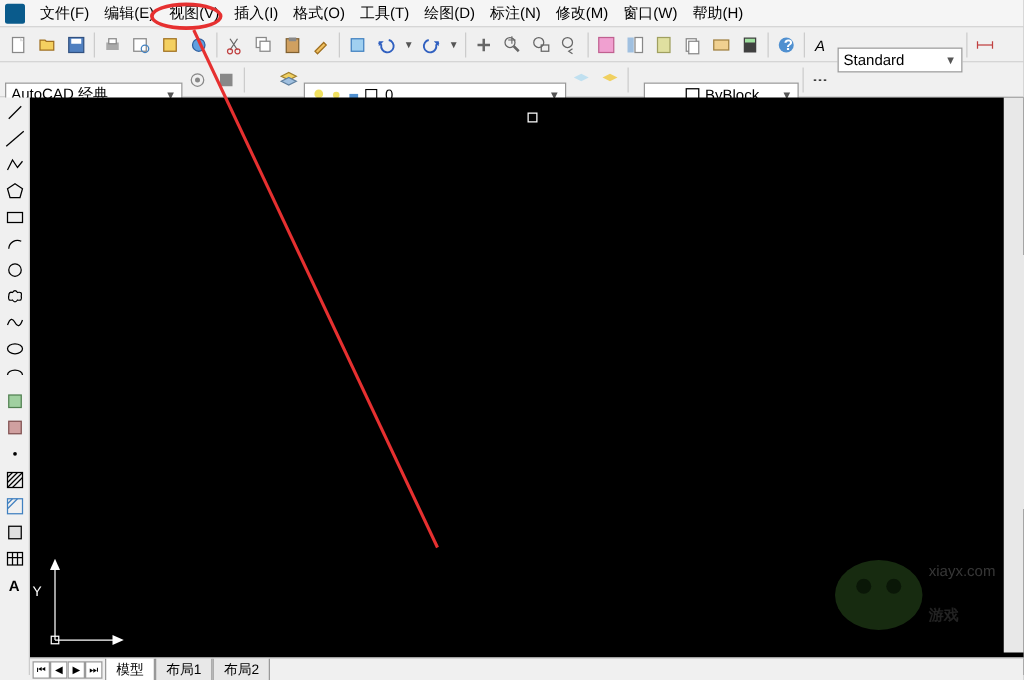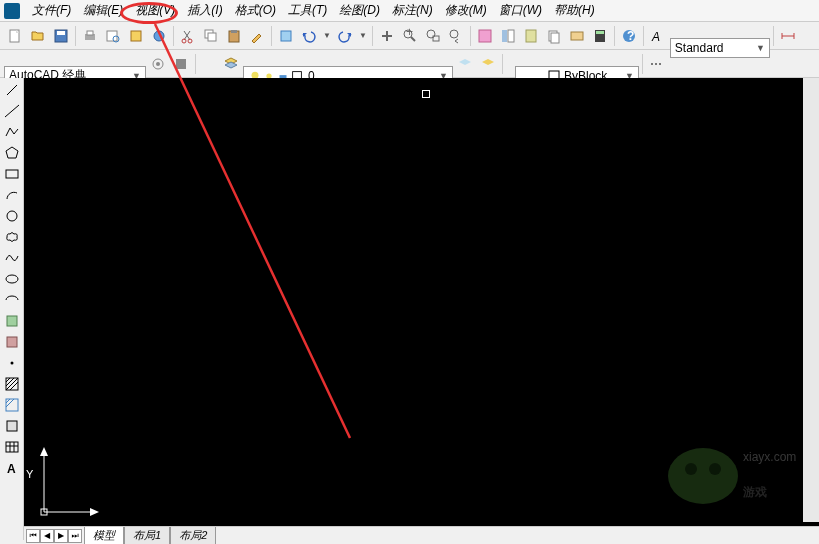--- a/index.html
+++ b/index.html
@@ -1,19 +1,19 @@
 <!DOCTYPE html>
 <html><head>
 <meta charset="utf-8">
 <style>
 * { margin: 0; padding: 0; box-sizing: border-box; font-family: "Microsoft YaHei", SimSun, sans-serif; font-size: 12px; }
 body { background: #f0f0f0; width: 819px; height: 544px; overflow: hidden; position: relative; }
 .menubar { display: flex; align-items: center; background: #f5f5f5; height: 22px; padding: 0 4px; border-bottom: 1px solid #ccc; }
 .menubar .app-icon { width: 16px; height: 16px; background: #0a5b8c; margin-right: 6px; border-radius: 2px; }
-.menubar .menu-item { padding: 2px 6px; cursor: pointer; position: relative; font-style: italic; }
+.menubar .menu-item { padding: 2px 6px; cursor: pointer; position: relative; }
 .red-circle { position: absolute; border: 3px solid #e63030; border-radius: 50%; width: 58px; height: 22px; left: 120px; top: 2px; pointer-events: none; z-index: 100; }
 .toolbar-row { display: flex; align-items: center; background: #f0f0f0; height: 28px; padding: 2px 4px; border-bottom: 1px solid #ccc; gap: 1px; }
 .tb-btn { width: 22px; height: 22px; display: inline-flex; align-items: center; justify-content: center; cursor: pointer; border: 1px solid transparent; border-radius: 2px; }
 .tb-sep { width: 1px; height: 20px; background: #ccc; margin: 0 2px; }
 .dropdown { background: #fff; border: 1px solid #999; height: 20px; display: flex; align-items: center; padding: 0 4px; font-size: 11px; margin-top: 24px; }
 .dropdown .arrow { margin-left: auto; font-size: 9px; color: #555; }
 .workspace-dd { width: 142px; }
 .layer-dd { width: 210px; }
 .style-dd { width: 100px; }
 .color-dd { width: 124px; padding-left: 32px; }
@@ -21,21 +21,21 @@
 .left-toolbar { width: 24px; background: #f0f0f0; display: flex; flex-direction: column; align-items: center; padding: 2px 0; gap: 1px; border-right: 1px solid #ccc; }
 .lt-btn { width: 20px; height: 20px; display: flex; align-items: center; justify-content: center; cursor: pointer; }
 .viewport { flex: 1; background: #000; position: relative; }
 .ucs { position: absolute; bottom: 18px; left: 10px; }
 .ucs-y { color: #fff; position: absolute; bottom: 60px; left: 2px; font-size: 11px; }
 .ucs-x { color: #fff; position: absolute; bottom: -4px; left: 62px; font-size: 11px; }
 .marker { position: absolute; top: 12px; left: 50%; width: 8px; height: 8px; border: 1px solid #fff; }
 .tab-bar { position: absolute; bottom: 0; left: 24px; right: 0; height: 18px; background: #f0f0f0; display: flex; align-items: center; border-top: 1px solid #ccc; }
 .nav-btns { display: flex; gap: 0; padding: 0 2px; }
 .nav-b { width: 14px; height: 14px; background: #fff; border: 1px solid #999; display: flex; align-items: center; justify-content: center; font-size: 8px; cursor: pointer; }
-.tab { padding: 1px 8px; border: 1px solid #999; border-top: none; background: #fff; font-size: 11px; cursor: pointer; font-style: italic; }
+.tab { padding: 1px 8px; border: 1px solid #999; border-top: none; background: #fff; font-size: 11px; cursor: pointer; }
 .tab.inactive { background: #e8e8e8; }
 .annotation-line { position: absolute; z-index: 50; pointer-events: none; }
 .watermark { position: absolute; bottom: 30px; right: 16px; opacity: 0.4; pointer-events: none; }
 .scroll-v { position: absolute; right: 0; top: 0; bottom: 18px; width: 16px; background: #e8e8e8; }
 svg.icon-svg { width: 16px; height: 16px; }
 </style>
 </head>
 <body>
 
 <div class="menubar">

